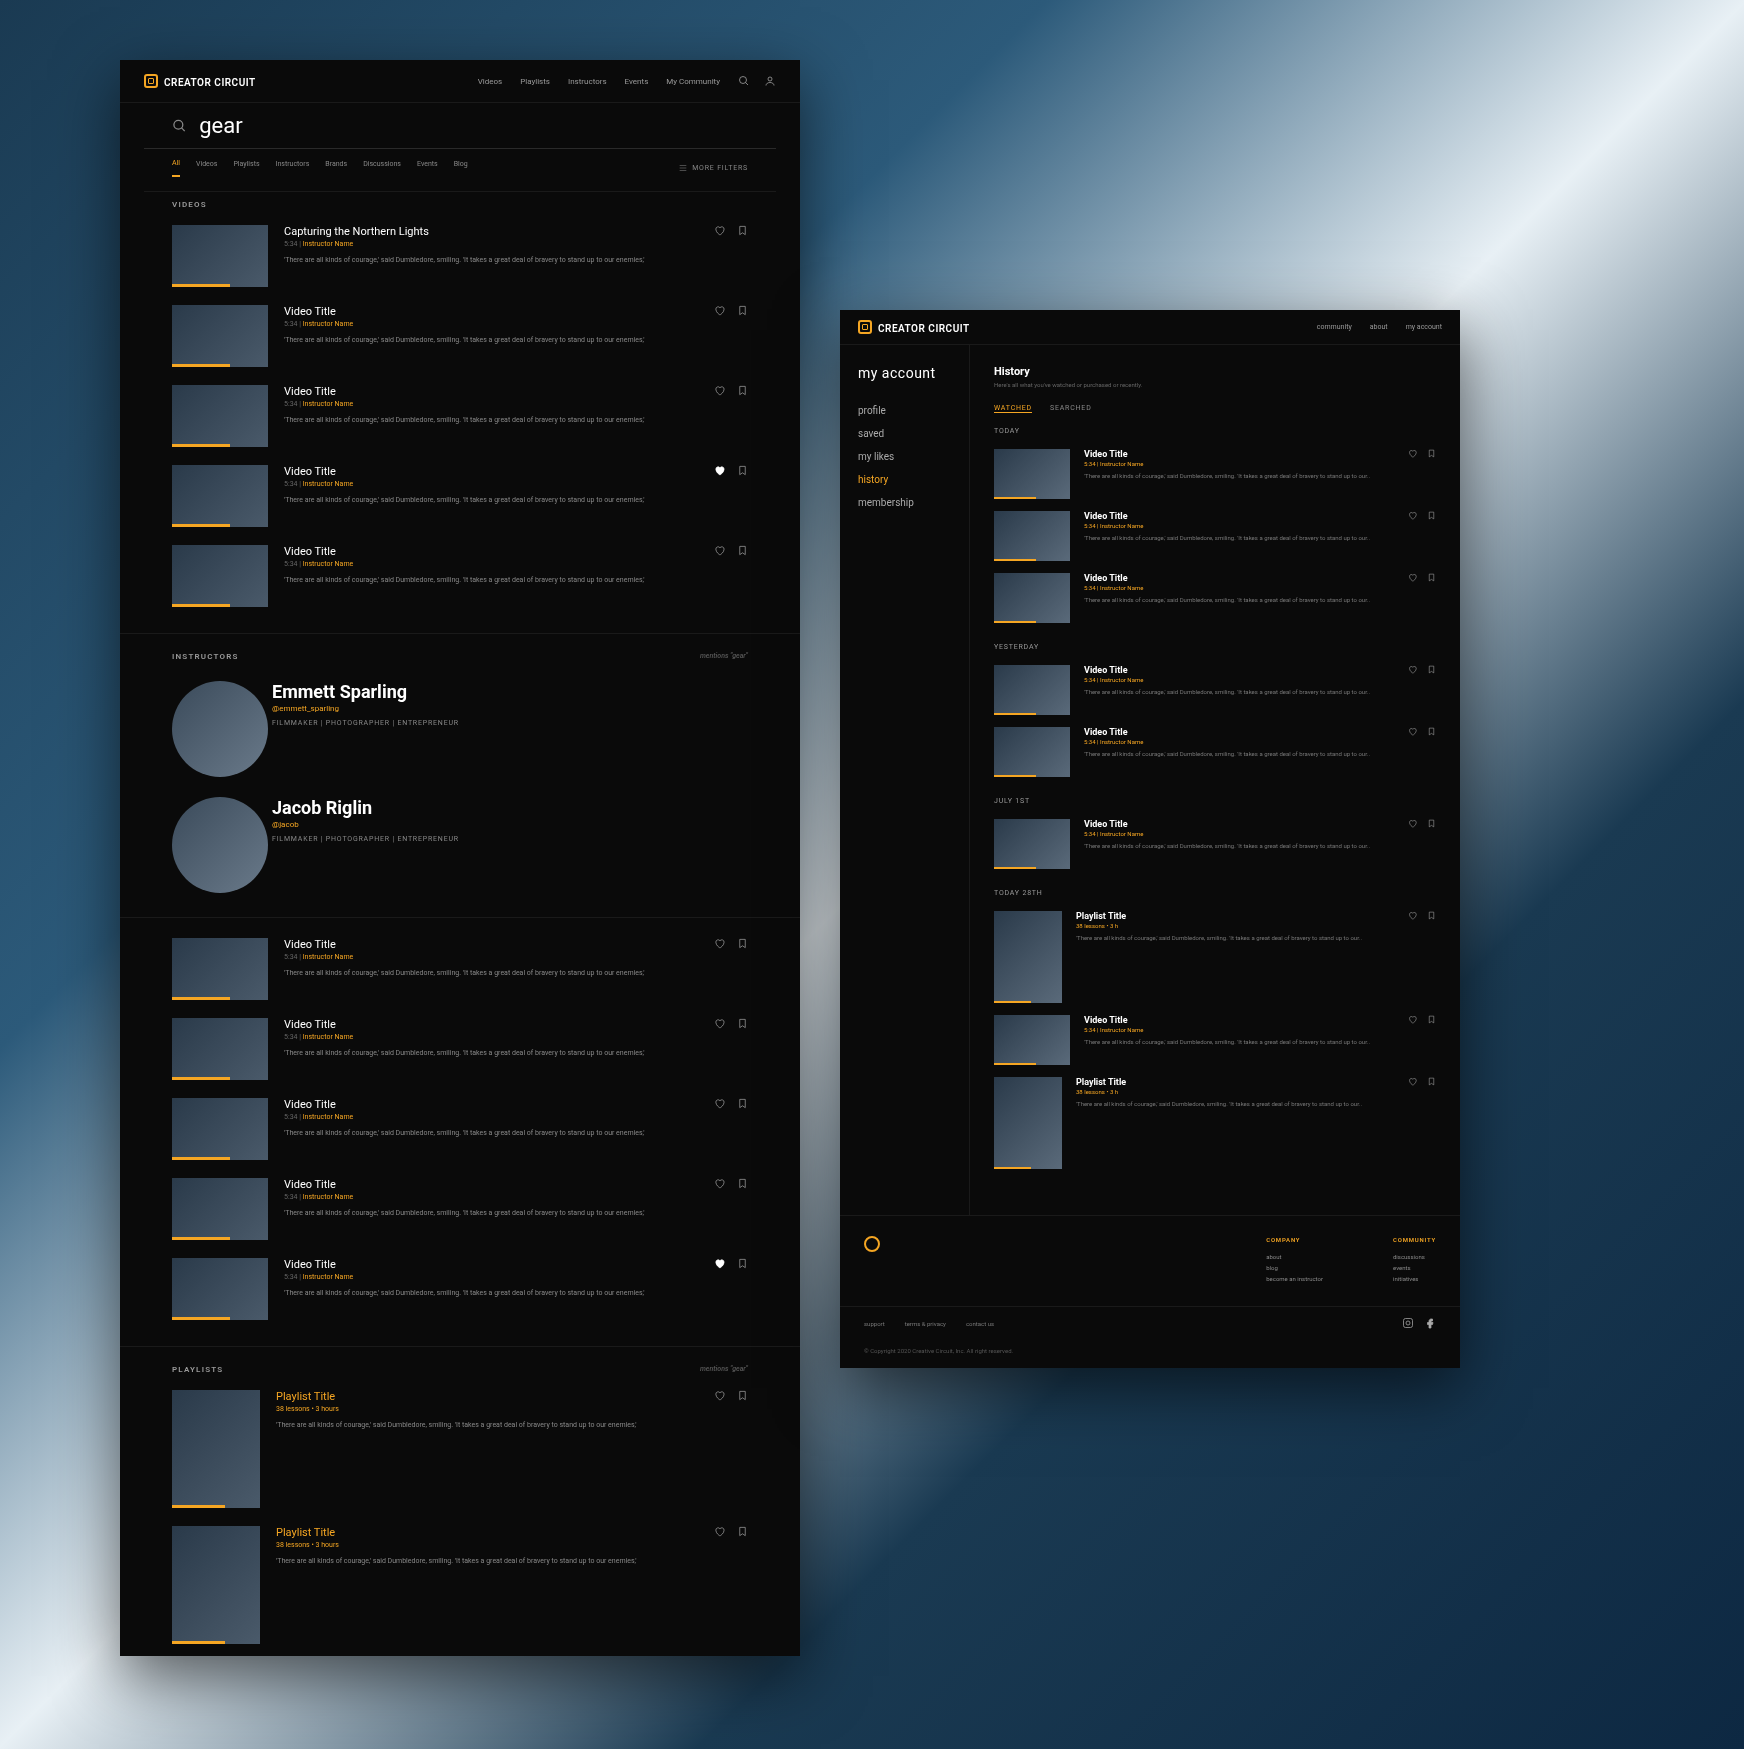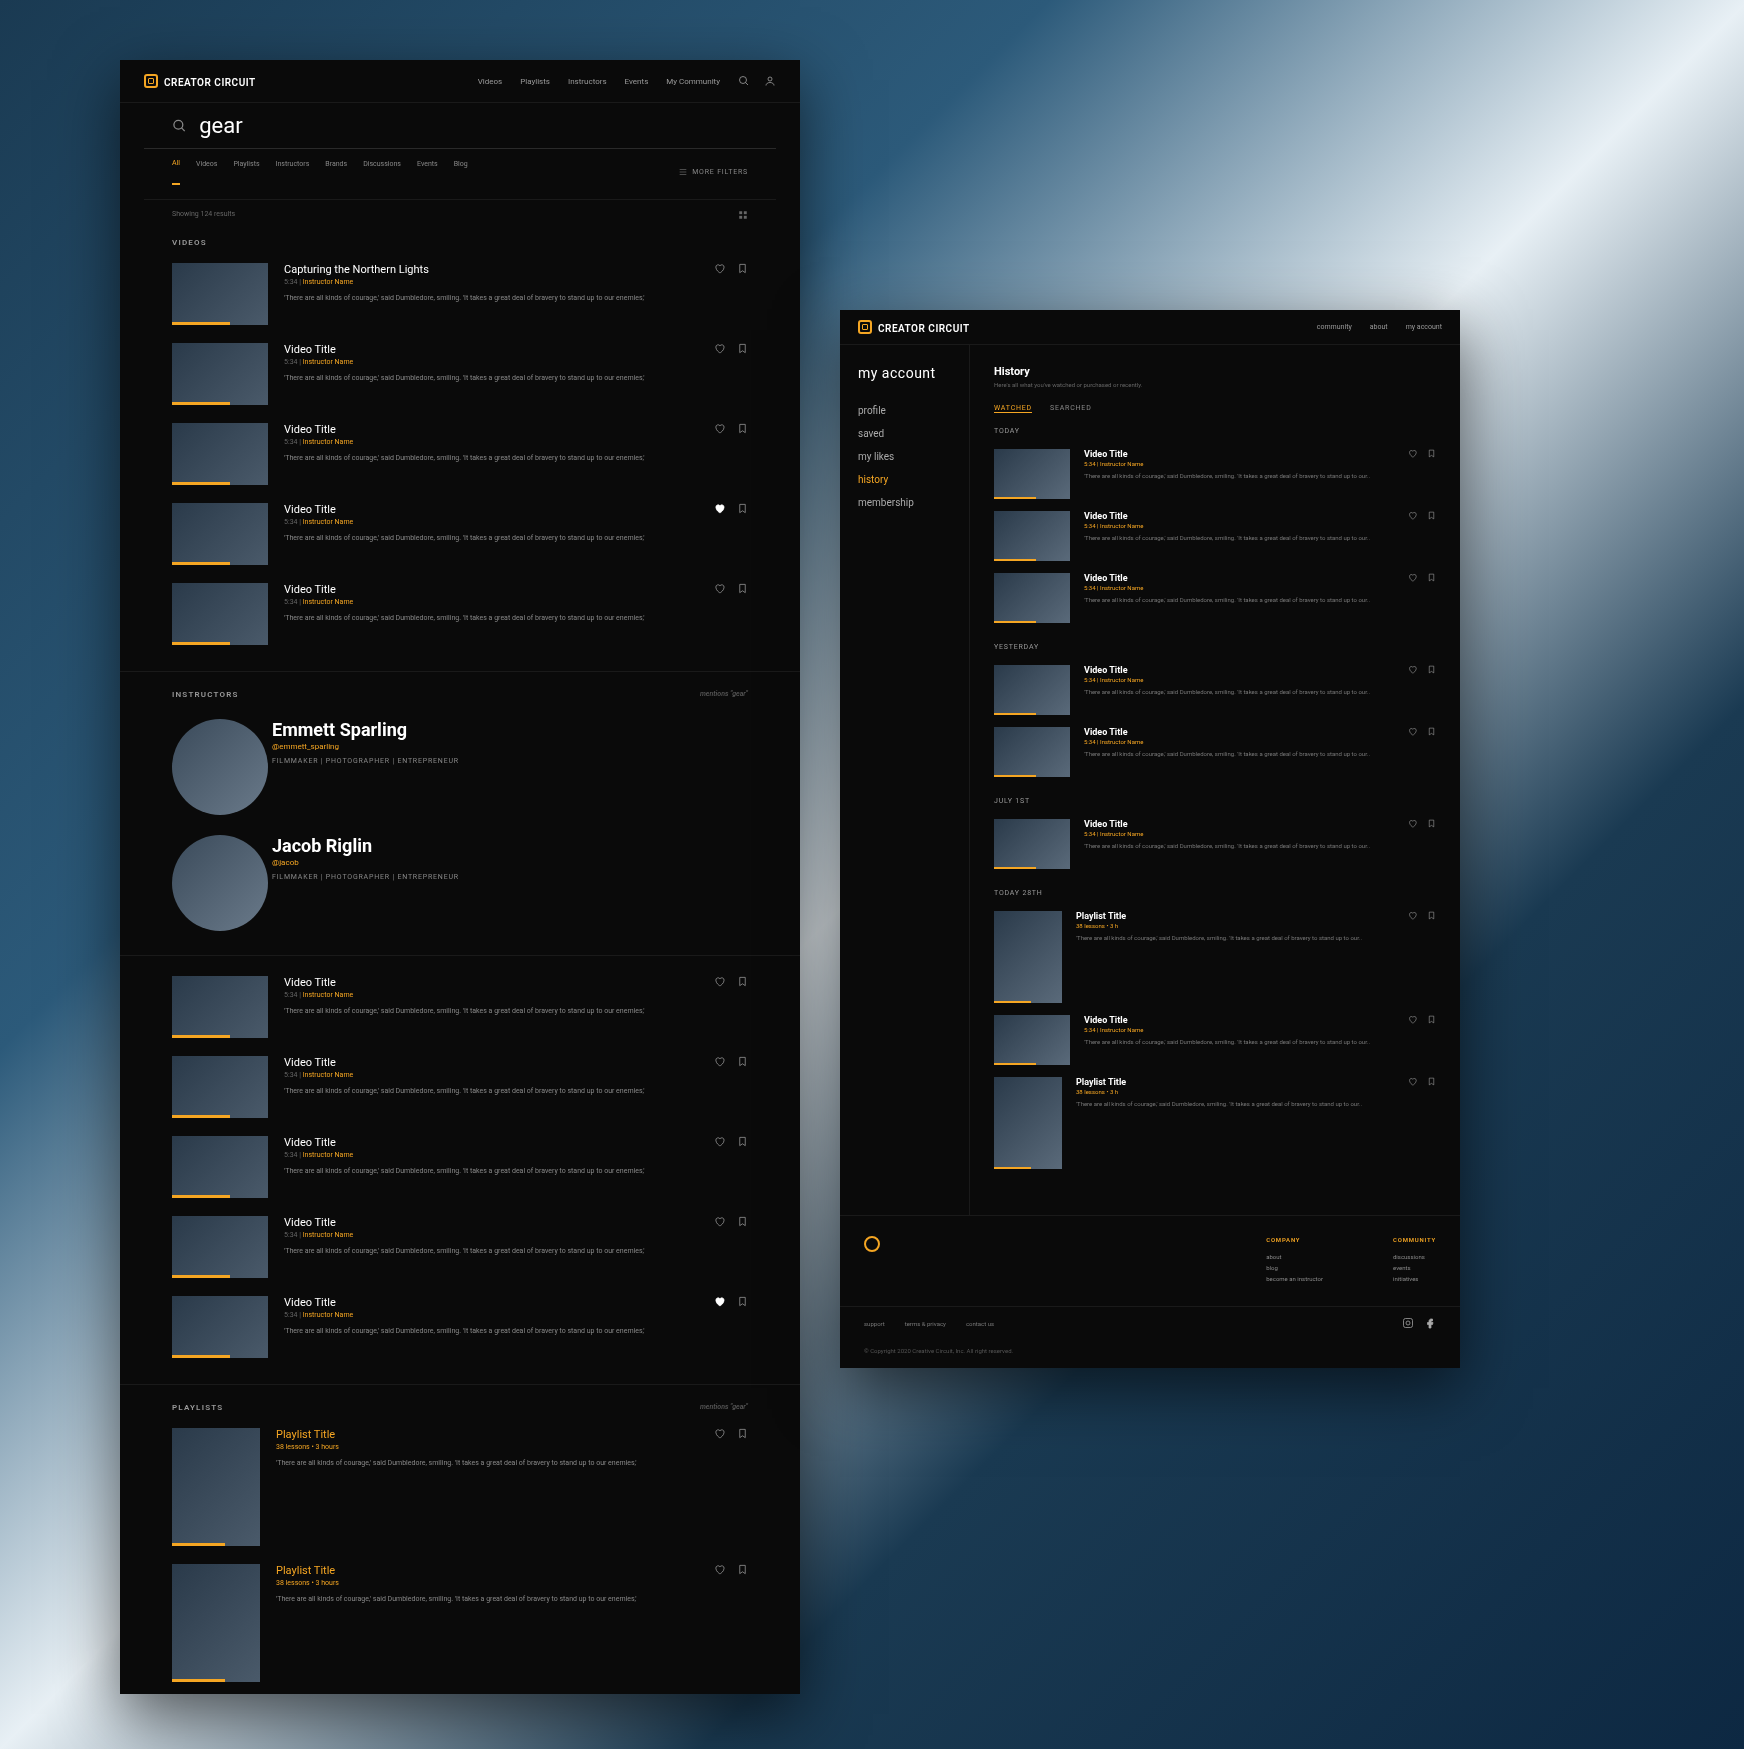--- a/index.html
+++ b/index.html
@@ -12,21 +12,21 @@
 .logo-icon{width:14px;height:14px;border:2px solid #f5a623;border-radius:3px;position:relative}
 .logo-icon::after{content:'';position:absolute;inset:2px;border:1px solid #f5a623;border-radius:1px}
 .nav{margin-left:auto;display:flex;gap:18px;font-size:8px;color:#999}
 .nav span{cursor:pointer}
 .header-icons{display:flex;gap:14px;margin-left:18px}
 .icon{width:12px;height:12px;stroke:#aaa;fill:none;stroke-width:1.5;cursor:pointer}
 .search-row{display:flex;align-items:center;padding:10px 28px;border-bottom:1px solid #2a2a2a;margin:0 24px}
 .search-row svg{width:16px;height:16px;stroke:#888;fill:none;margin-right:12px}
 .search-row input{background:none;border:none;color:#fff;font-size:22px;outline:none;width:100%}
 .filter-tabs{display:flex;align-items:center;padding:10px 28px 14px;margin:0 24px;gap:16px;font-size:7px;color:#888;border-bottom:1px solid #1a1a1a}
-.filter-tabs .tab{cursor:pointer;padding-bottom:16px}
+.filter-tabs .tab{cursor:pointer;padding-bottom:8px}
 .filter-tabs .tab.active{color:#f5a623;border-bottom:2px solid #f5a623}
 .more-filters{margin-left:auto;display:flex;align-items:center;gap:4px;font-size:7px;letter-spacing:.8px}
 .results-meta{display:flex;justify-content:space-between;padding:10px 52px;font-size:7px;color:#666}
 .grid-icon{width:10px;height:10px;fill:#666}
 .section-label{font-size:8px;letter-spacing:1.2px;color:#999;padding:8px 52px 10px;font-weight:600}
 .section-label.line{display:flex;justify-content:space-between;border-top:1px solid #1a1a1a;padding-top:18px;margin-top:14px}
 .section-label .mention{font-size:7px;font-style:italic;color:#555;letter-spacing:0;text-transform:none}
 .row{display:flex;padding:6px 52px 12px;gap:16px}
 .thumb{width:96px;height:62px;background:linear-gradient(135deg,#2a3a4a,#4a5a6a);position:relative;flex-shrink:0}
 .thumb.bar::after{content:'';position:absolute;bottom:0;left:0;width:60%;height:3px;background:#f5a623}
@@ -126,29 +126,20 @@
       <span class="more-filters">
       <svg width="10" height="10" viewBox="0 0 24 24" stroke="#aaa" fill="none">
           <line x1="4" y1="6" x2="20" y2="6"></line>
           <line x1="4" y1="12" x2="20" y2="12"></line>
           <line x1="4" y1="18" x2="20" y2="18"></line>
         </svg>
       <span>MORE FILTERS</span>
     </span>
   </div>
 
-  <div class="results-meta">
-    <span>Showing 124 results</span>
-    <svg class="grid-icon" viewBox="0 0 24 24">
-        <rect x="3" y="3" width="7" height="7"></rect>
-        <rect x="14" y="3" width="7" height="7"></rect>
-        <rect x="3" y="14" width="7" height="7"></rect>
-        <rect x="14" y="14" width="7" height="7"></rect>
-      </svg>
-  </div>
 
   <div class="section-label">VIDEOS</div>
   <div id="videos1">
       <div class="row">
   <div class="thumb bar"></div>
   <div class="row-body">
     <div class="row-head">
       <div>
         <div class="row-title">Capturing the Northern Lights</div>
         <div class="row-meta"><span class="d">5:34 | </span>Instructor Name</div>

